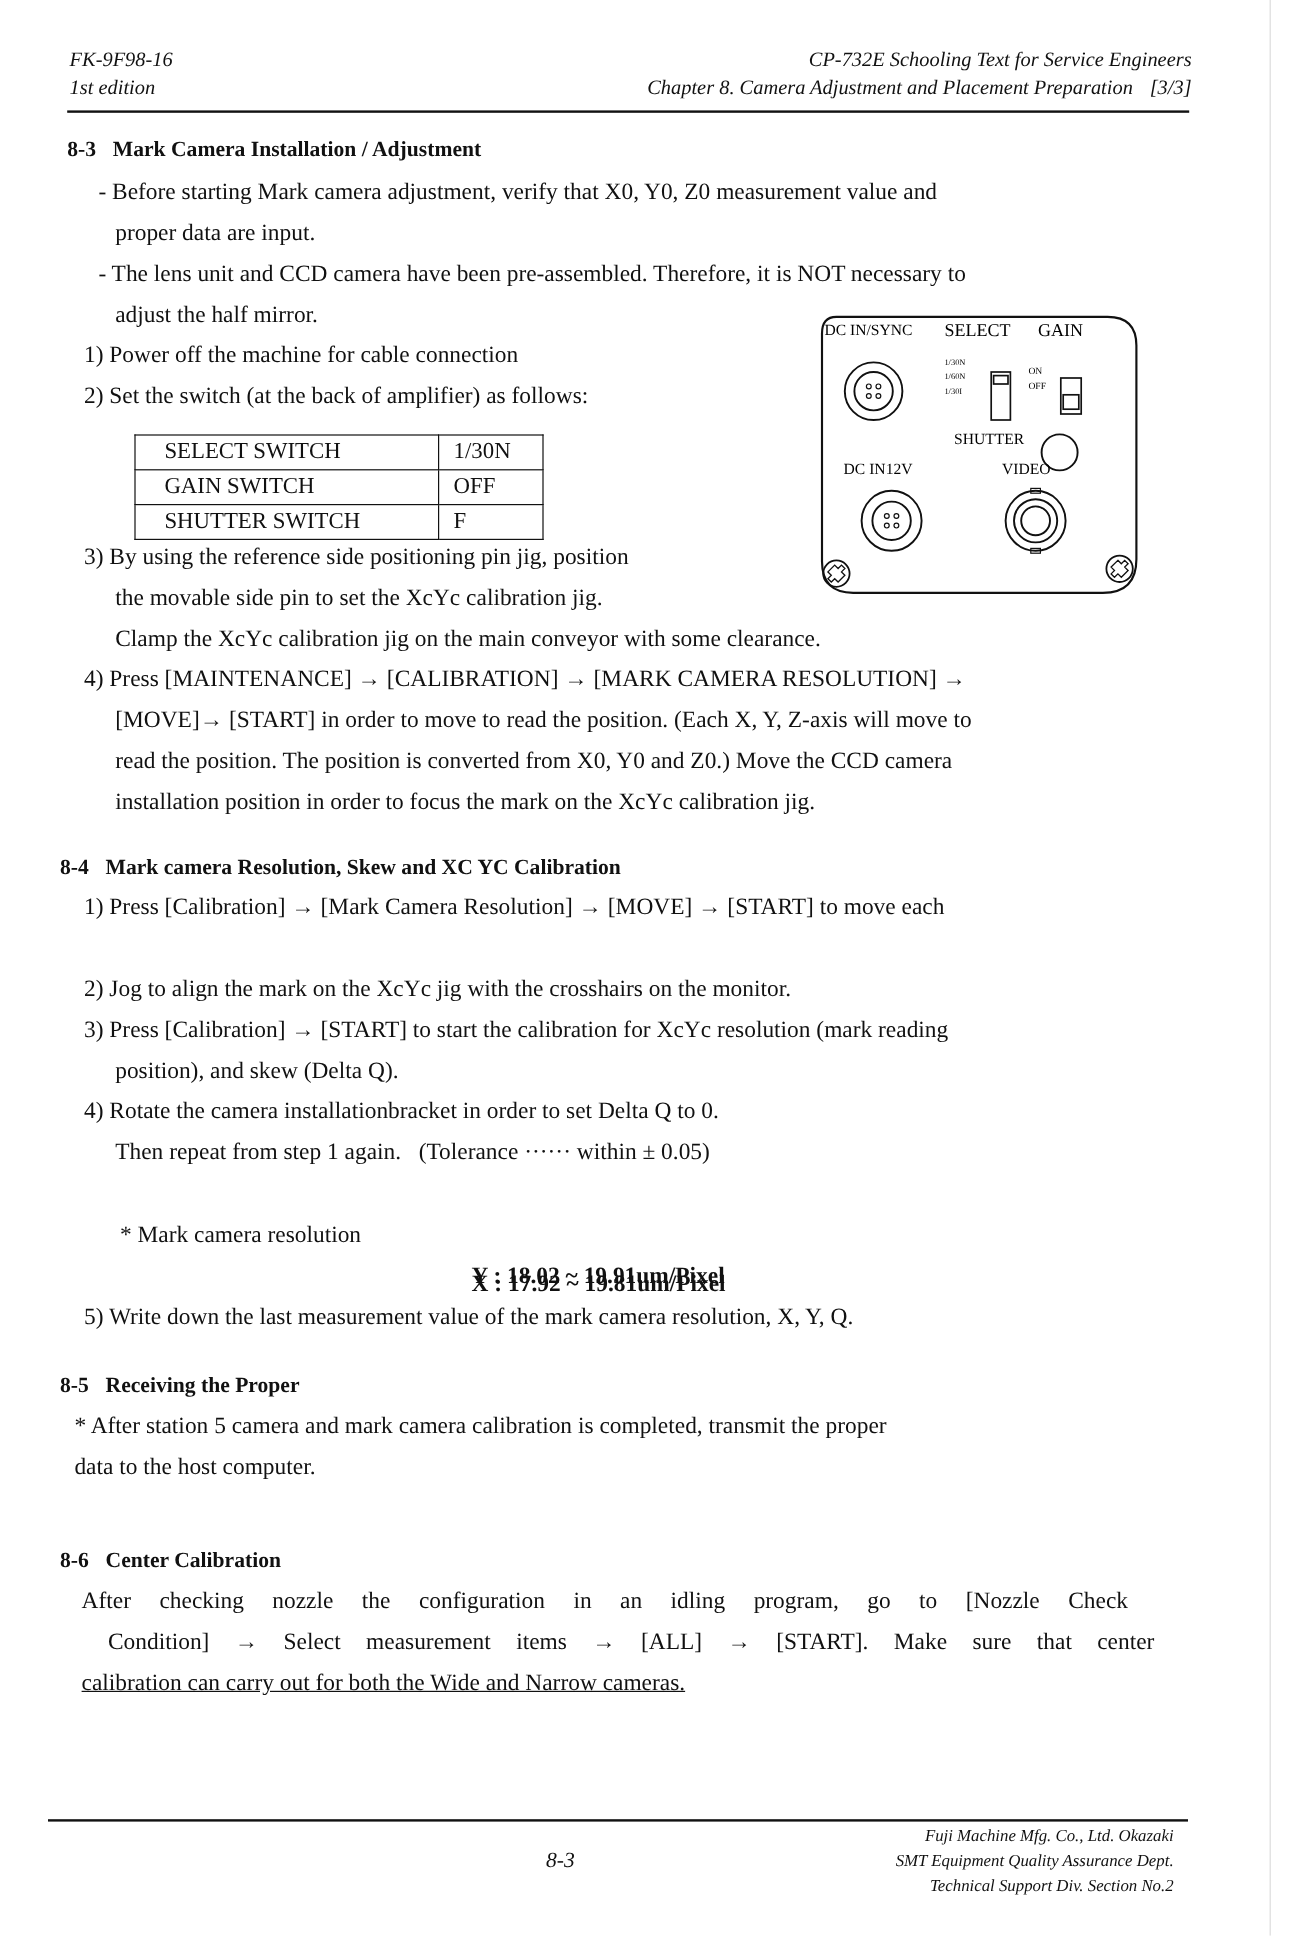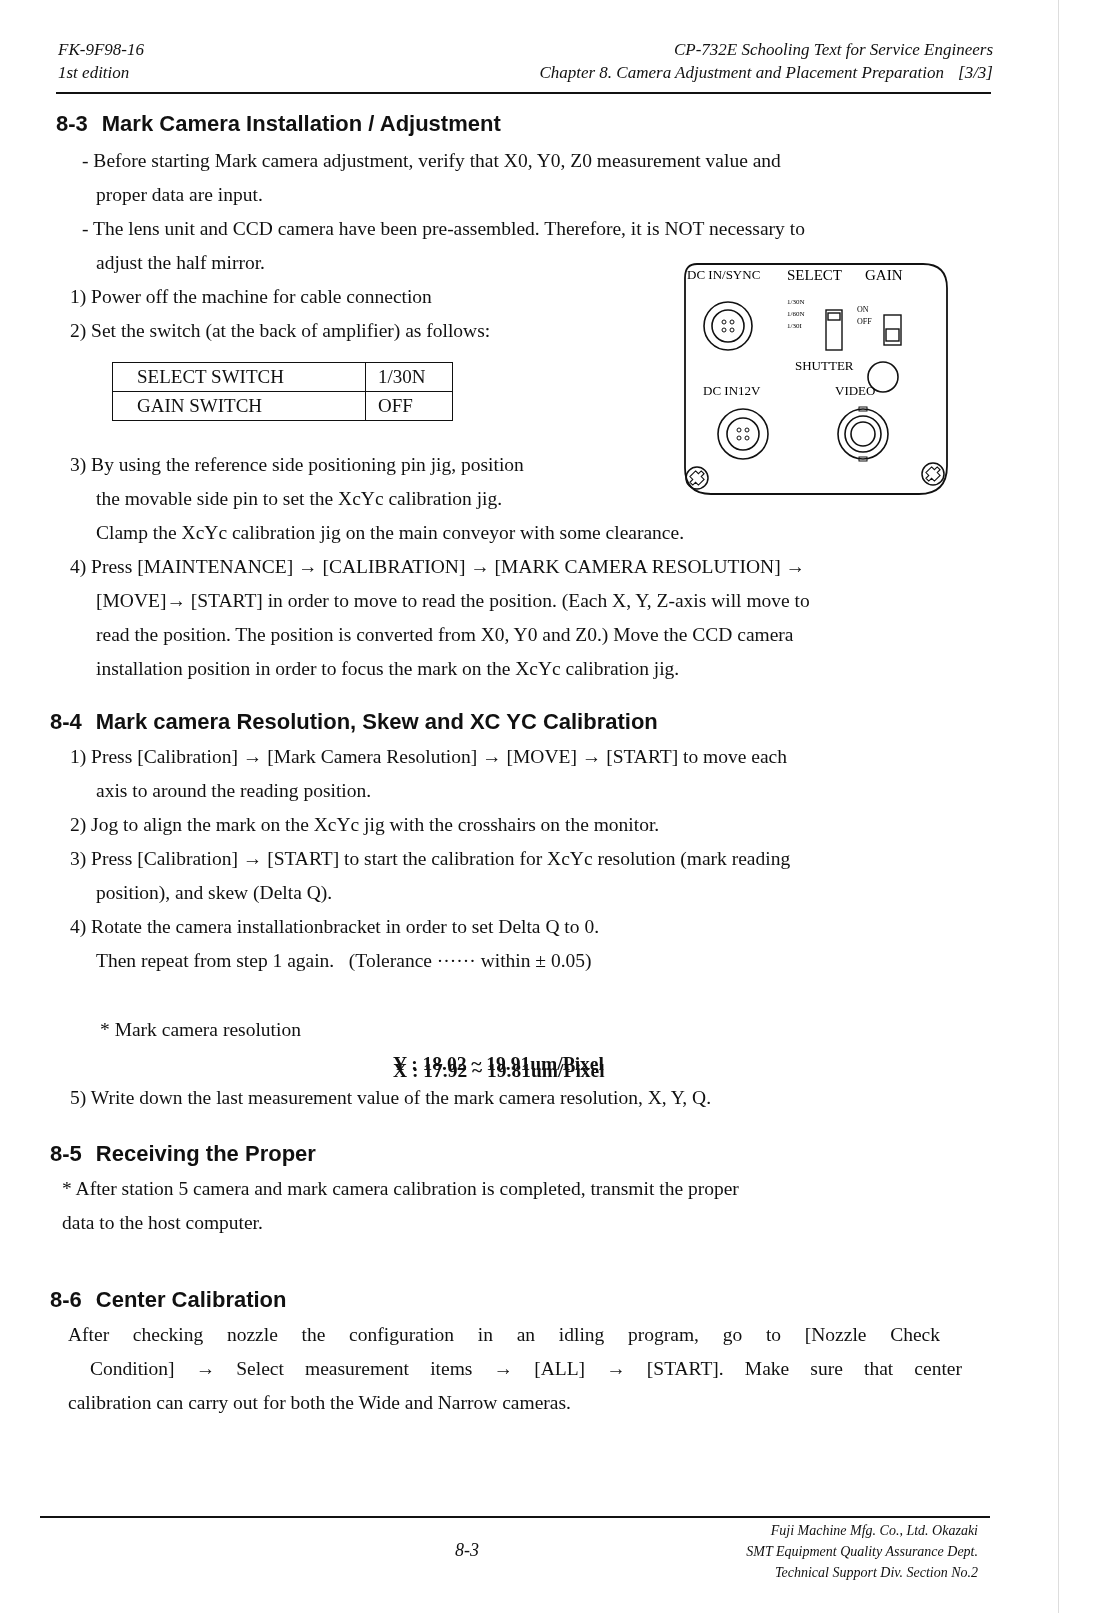--- a/index.html
+++ b/index.html
@@ -5,21 +5,21 @@
   html, body { margin: 0; padding: 0; background: #ffffff; }
   body { width: 1093px; height: 1613px; position: relative; overflow: hidden; color: #111; font-family: "Liberation Serif", serif; }
   .page { position: absolute; left: 0; top: 0; width: 1093px; height: 1249px; }
 
   .hdr-left { position: absolute; left: 58px; top: 38px; font-style: italic; font-size: 17px; line-height: 23px; font-family: "Liberation Serif", serif; }
   .hdr-right { position: absolute; right: 100px; top: 38px; font-style: italic; font-size: 17px; line-height: 23px; text-align: right; font-family: "Liberation Serif", serif; }
   .hdr-right .pg { display: inline-block; margin-left: 14px; }
   .hdr-rule { position: absolute; left: 56px; width: 935px; top: 92px; height: 0; border-top: 2.5px solid #111; }
   .right-edge { position: absolute; left: 1058px; top: 0; width: 1px; height: 1613px; background: #ddd; }
 
-  .sec-title { position: absolute; font-family: Liberation Sans, sans-serif; font-weight: bold; font-size: 22px; line-height: 28px; }
+  .sec-title { position: absolute; font-family: Liberation Serif, serif; font-weight: bold; font-size: 18px; line-height: 28px; }
   .sec-title .num { display: inline-block; margin-right: 14px; }
 
   .p { position: absolute; font-size: 19.5px; line-height: 34px; }
 
   table.sw { position: absolute; left: 112px; top: 362px; border-collapse: collapse; font-size: 19px; }
   table.sw td { border: 1.5px solid #111; padding: 0 10px 0 24px; height: 28px; line-height: 28px; }
   table.sw td.v { width: 64px; padding-left: 12px; }
   table.sw td.k { width: 218px; }
 
   .diagram { position: absolute; left: 683px; top: 262px; width: 266px; height: 240px; }
@@ -60,20 +60,24 @@
 
   <table class="sw">
     <tbody>
         <tr>
           <td class="k">SELECT SWITCH</td>
           <td class="v">1/30N</td>
         </tr>
     <tr>
           <td class="k">GAIN SWITCH</td>
           <td class="v">OFF</td>
+        </tr>
+    <tr>
+          <td class="k">SHUTTER SWITCH</td>
+          <td class="v">F</td>
         </tr>
   </tbody>
     </table>
 
   <div class="p" style="left:70px; top:448px;">3) By using the reference side positioning pin jig, position</div>
   <div class="p" style="left:96px; top:482px;">the movable side pin to set the XcYc calibration jig.</div>
   <div class="p" style="left:96px; top:516px;">Clamp the XcYc calibration jig on the main conveyor with some clearance.</div>
   <div class="p" style="left:70px; top:550px;">4) Press [MAINTENANCE] → [CALIBRATION] → [MARK CAMERA RESOLUTION] →</div>
   <div class="p" style="left:96px; top:584px;">[MOVE]→ [START] in order to move to read the position. (Each X, Y, Z-axis will move to</div>
   <div class="p" style="left:96px; top:618px;">read the position. The position is converted from X0, Y0 and Z0.) Move the CCD camera</div>
@@ -135,21 +139,20 @@
     <g>
       <circle cx="250" cy="212" r="11" fill="none" stroke="#111" stroke-width="1.5"></circle>
       <path d="M244,208 L248,208 L248,204 L252,204 L252,208 L256,208 L256,216 L252,216 L252,220 L248,220 L248,216 L244,216 Z" fill="none" stroke="#111" stroke-width="1.1" transform="rotate(45 250 212)"></path>
     </g>
   </svg>
 
   <div class="sec-title" style="left:50px; top:708px;">
     <span class="num">8-4</span><span>Mark camera Resolution, Skew and XC YC Calibration</span>
   </div>
   <div class="p" style="left:70px; top:740px;">1) Press [Calibration] → [Mark Camera Resolution] → [MOVE] → [START] to move each</div>
-  <div class="p" style="left:96px; top:774px;">axis to around the reading position.</div>
   <div class="p" style="left:70px; top:808px;">2) Jog to align the mark on the XcYc jig with the crosshairs on the monitor.</div>
   <div class="p" style="left:70px; top:842px;">3) Press [Calibration] → [START] to start the calibration for XcYc resolution (mark reading</div>
   <div class="p" style="left:96px; top:876px;">position), and skew (Delta Q).</div>
   <div class="p" style="left:70px; top:910px;">4) Rotate the camera installationbracket in order to set Delta Q to 0.</div>
   <div class="p" style="left:96px; top:944px; white-space:pre;">Then repeat from step 1 again.   (Tolerance ······ within ± 0.05)</div>
   <div class="res-label">* Mark camera resolution</div>
   <div class="res-val" style="top:1013px;margin-top:41px;">X : 17.92 ~ 19.81um/Pixel</div>
   <div class="res-val" style="top:1047px;">Y : 18.02 ~ 19.91um/Pixel</div>
   <div class="p" style="left:70px; top:1081px;">5) Write down the last measurement value of the mark camera resolution, X, Y, Q.</div>
 
@@ -157,21 +160,21 @@
     <span class="num">8-5</span><span>Receiving the Proper</span>
   </div>
   <div class="p" style="left:62px; top:1172px;">* After station 5 camera and mark camera calibration is completed, transmit the proper</div>
   <div class="p" style="left:62px; top:1206px;">data to the host computer.</div>
 
   <div class="sec-title" style="left:50px; top:1286px;">
     <span class="num">8-6</span><span>Center Calibration</span>
   </div>
   <div class="p" style="left:68px; top:1318px; width:872px; text-align:justify; text-align-last:justify;">After checking nozzle the configuration in an idling program, go to [Nozzle Check</div>
   <div class="p" style="left:68px; top:1352px; width:872px; text-align:justify; text-align-last:justify;margin-left:22px;">Condition] → Select measurement items → [ALL] → [START]. Make sure that center</div>
-  <div class="p" style="left:68px; top:1386px;">calibration can carry out for both the Wide and Narrow cameras.</div>
+  <div class="p" style="left:68px; top:1386px;text-decoration:underline;">calibration can carry out for both the Wide and Narrow cameras.</div>
 
   <div class="ftr-rule"></div>
   <div class="ftr-page">8-3</div>
   <div class="ftr-right">
     <div>Fuji Machine Mfg. Co., Ltd. Okazaki</div>
     <div>SMT Equipment Quality Assurance Dept.</div>
     <div>Technical Support Div. Section No.2</div>
   </div>
 </div>
 

